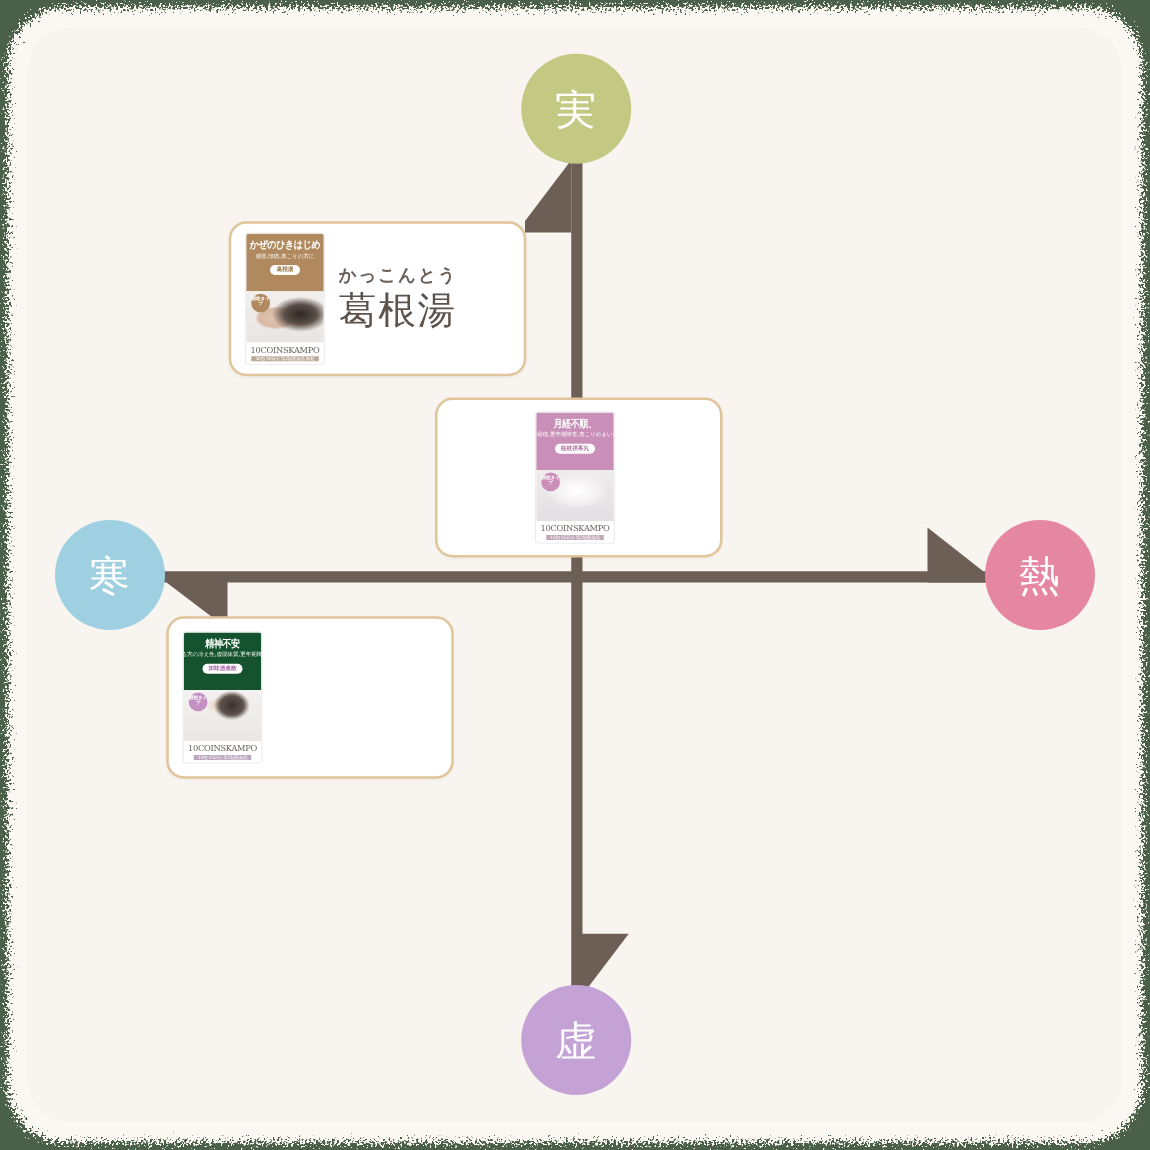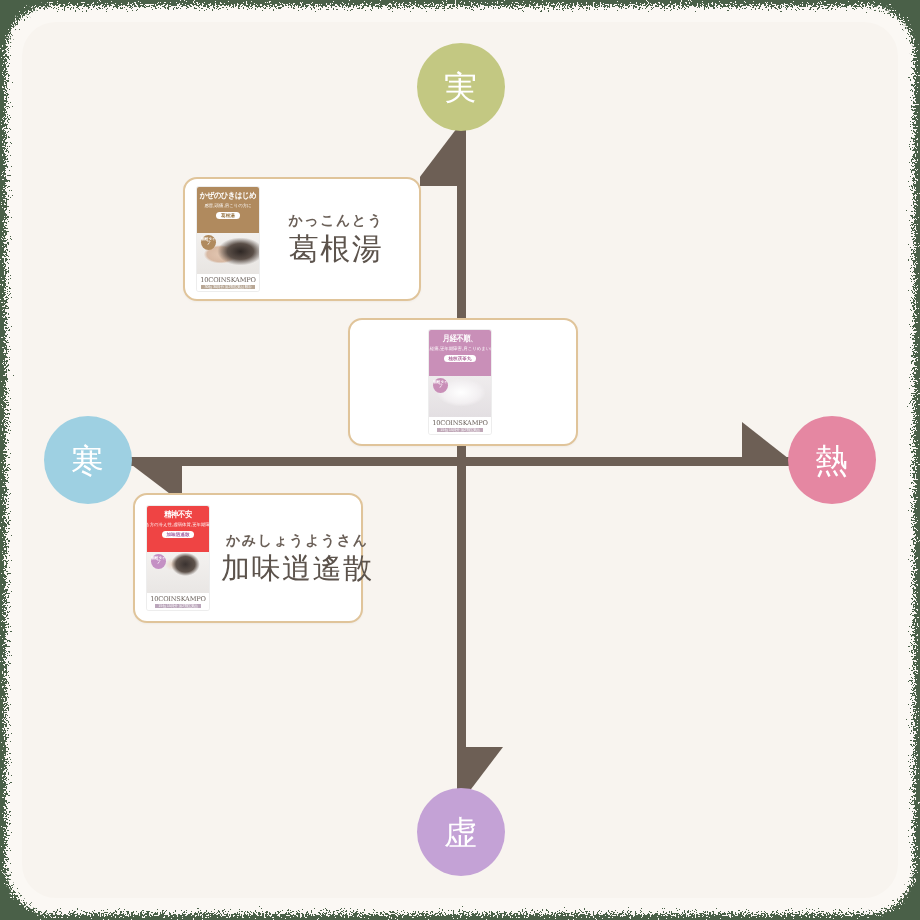--- a/index.html
+++ b/index.html
@@ -188,21 +188,21 @@
     padding: 0 3px;
     white-space: nowrap;
     letter-spacing: -0.2px;
   }
 
   
   .label-wrap {
     margin-left: 12px;
     display: flex;
     flex-direction: column;
-    align-items: center;
+    align-items: flex-start;
     justify-content: center;
     flex: 1 1 auto;
   }
   .furigana {
     font-size: 14px;
     color: #6a5f57;
     letter-spacing: 1.5px;
     font-weight: 700;
     white-space: nowrap;
     margin-bottom: 2px;
@@ -298,34 +298,30 @@
       <div class="pkg-badge" style="background:#c98fb8">顆粒タイプ</div>
       <div class="pkg-bottom">
         <div class="pkg-brand">10COINSKAMPO</div>
         <div class="pkg-strip" style="background:#c0a8b8">15包 15日分 第2類医薬品</div>
       </div>
     </div>
   </div>
 
   <div class="card" id="card-kamishou">
     <div class="pkg">
-      <div class="pkg-top" style="background:#ef4444">
+      <div class="pkg-top" style="background:#14532d">
         <div class="pkg-head">精神不安</div>
         <div class="pkg-sub">イライラを感じる方の冷え性,虚弱体質,更年期障害,不眠症などに</div>
         <div class="pkg-pill" style="color:#a868a8">加味逍遙散</div>
       </div>
       <div class="pkg-photo" style="background:
           radial-gradient(ellipse 34% 42% at 62% 30%, #3a3230 0%, #5e524b 45%, rgba(94,82,75,0) 68%),
           radial-gradient(ellipse 22% 22% at 44% 30%, #e8d0bd 0%, rgba(232,208,189,0) 72%),
           linear-gradient(#f4f2f0, #e9e6e4);"></div>
       <div class="pkg-badge" style="background:#c490c4">顆粒タイプ</div>
       <div class="pkg-bottom">
         <div class="pkg-brand">10COINSKAMPO</div>
         <div class="pkg-strip" style="background:#bba6bb">15包 15日分 第2類医薬品</div>
       </div>
     </div>
-    <div class="label-wrap">
-      <div class="furigana">かみしょうようさん</div>
-      <div class="kanji">加味逍遙散</div>
-    </div>
   </div>
 
 </div>
 
 </body></html>

